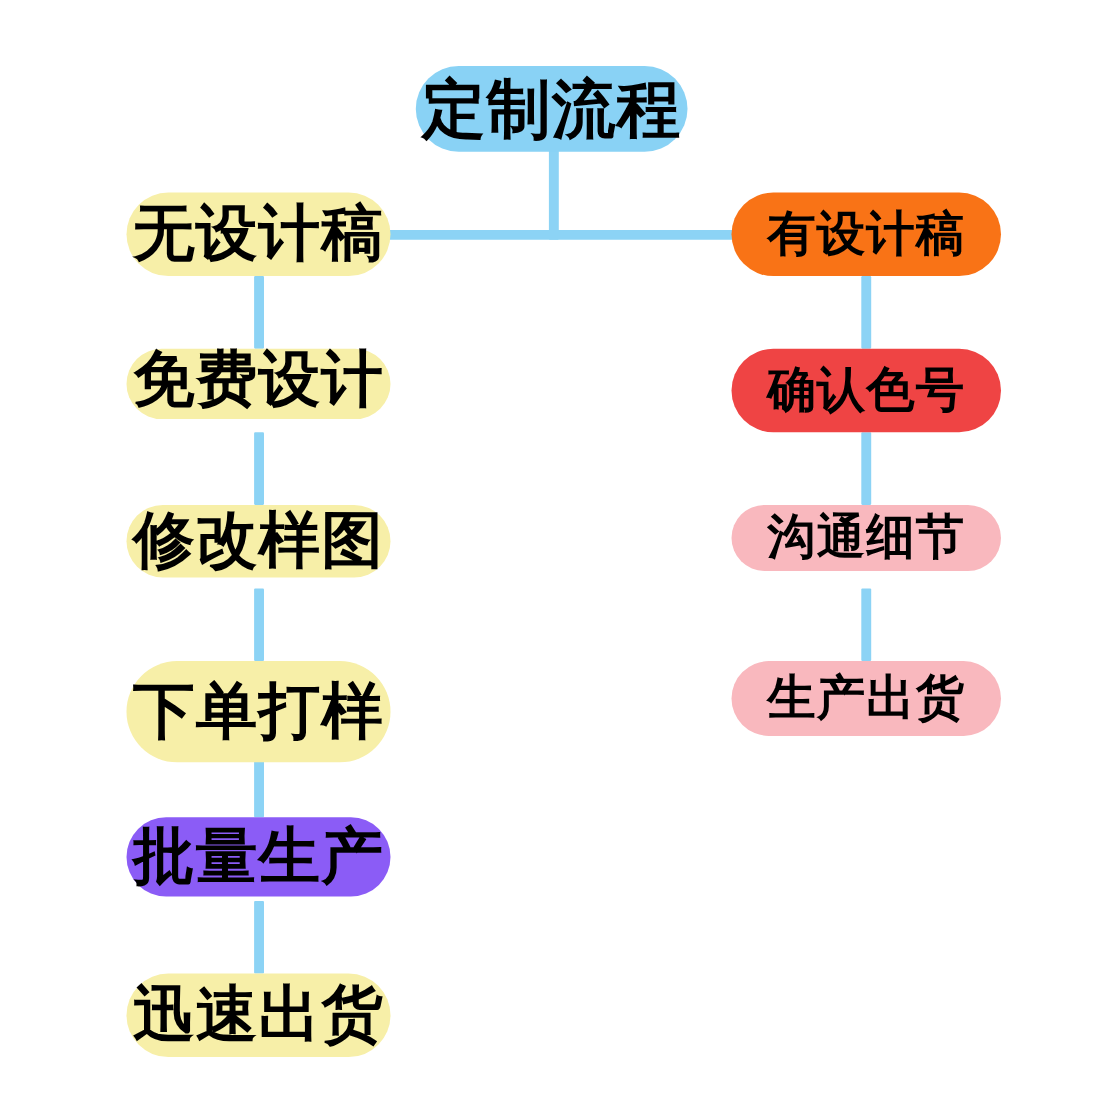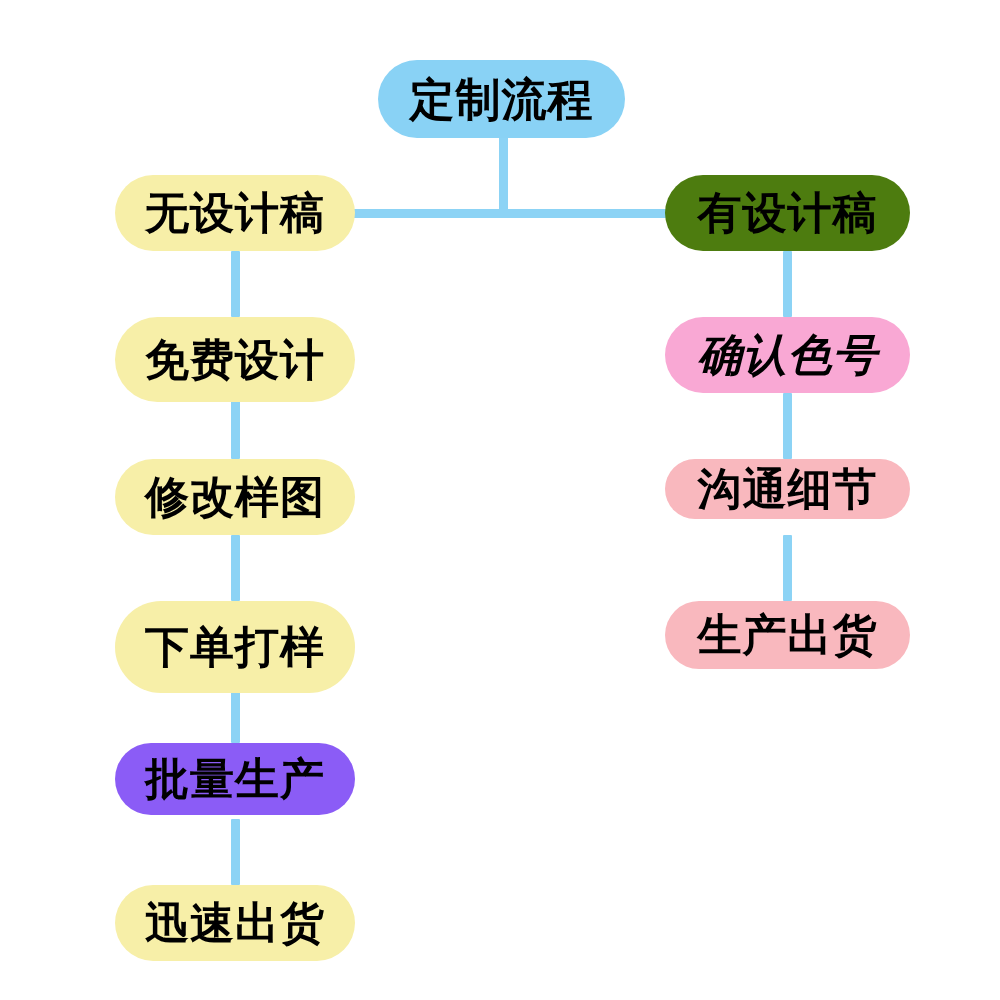--- a/index.html
+++ b/index.html
@@ -46,27 +46,27 @@
   }
 
   .node-label {
     display: block;
     line-height: 1;
   }
 
   
   .node.root {
     background: #89D2F5;
-    font-size: 45px;
+    font-size: 58px;
   }
 
   
   .node.yellow {
     background: #F7EFA8;
-    font-size: 44px;
+    font-size: 56px;
   }
 
   
   .node.pink {
     background: #F9B8BE;
     font-size: 44px;
   }
 </style>
 </head>
 <body>
@@ -88,39 +88,39 @@
 
   <div id="node-layer">
 
     <div class="node root" id="root-node" style="left: 378px; top: 60px; width: 247px; height: 78px; background: rgb(137, 210, 245);">
       <span class="node-label">定制流程</span>
     </div>
 
   <div class="node yellow" style="left: 115px; top: 175px; width: 240px; height: 76px; background: rgb(247, 239, 168);">
         <span class="node-label">无设计稿</span>
       </div>
-      <div class="node yellow" style="left: 115px; top: 317px; width: 240px; height: 85px; background: rgb(247, 239, 168);">
+      <div class="node yellow" style="left: 115px; top: 317px; width: 240px; height: 64px; background: rgb(247, 239, 168); font-family: Liberation Mono, monospace;">
         <span class="node-label">免费设计</span>
       </div>
-      <div class="node yellow" style="left: 115px; top: 459px; width: 240px; height: 76px; background: rgb(247, 239, 168);">
+      <div class="node yellow" style="left: 115px; top: 459px; width: 240px; height: 66px; background: rgb(247, 239, 168);">
         <span class="node-label">修改样图</span>
       </div>
       <div class="node yellow" style="left: 115px; top: 601px; width: 240px; height: 92px; background: rgb(247, 239, 168);">
         <span class="node-label">下单打样</span>
       </div>
       <div class="node yellow" style="left: 115px; top: 743px; width: 240px; height: 72px; background: #8b5cf6;">
         <span class="node-label">批量生产</span>
       </div>
       <div class="node yellow" style="left: 115px; top: 885px; width: 240px; height: 76px; background: rgb(247, 239, 168); align-items: center;">
         <span class="node-label">迅速出货</span>
       </div>
-      <div class="node pink" style="left: 665px; top: 175px; width: 245px; height: 76px; background: #4d7c0f;">
+      <div class="node pink" style="left: 665px; top: 175px; width: 245px; height: 76px; background: #f97316;">
         <span class="node-label">有设计稿</span>
       </div>
-      <div class="node pink" style="left: 665px; top: 317px; width: 245px; height: 76px; background: #f9a8d4; font-style: italic;">
+      <div class="node pink" style="left: 665px; top: 317px; width: 245px; height: 76px; background: #ef4444;">
         <span class="node-label">确认色号</span>
       </div>
       <div class="node pink" style="left: 665px; top: 459px; width: 245px; height: 60px; background: rgb(249, 184, 190);">
         <span class="node-label">沟通细节</span>
       </div>
       <div class="node pink" style="left: 665px; top: 601px; width: 245px; height: 68px; background: rgb(249, 184, 190);">
         <span class="node-label">生产出货</span>
       </div>
     </div>
 </div>

